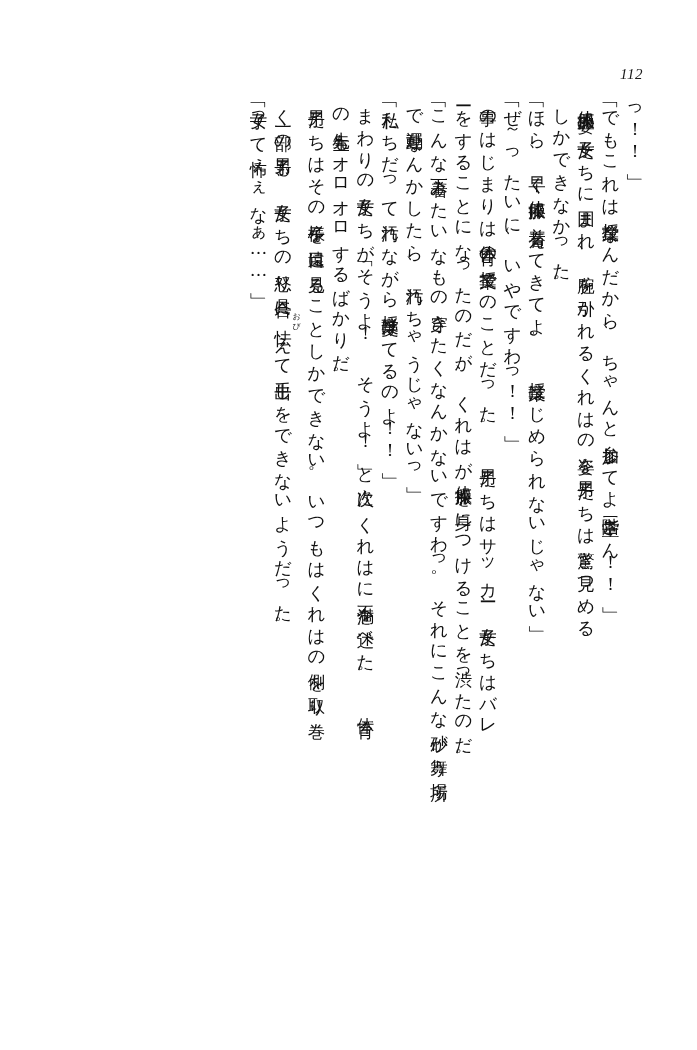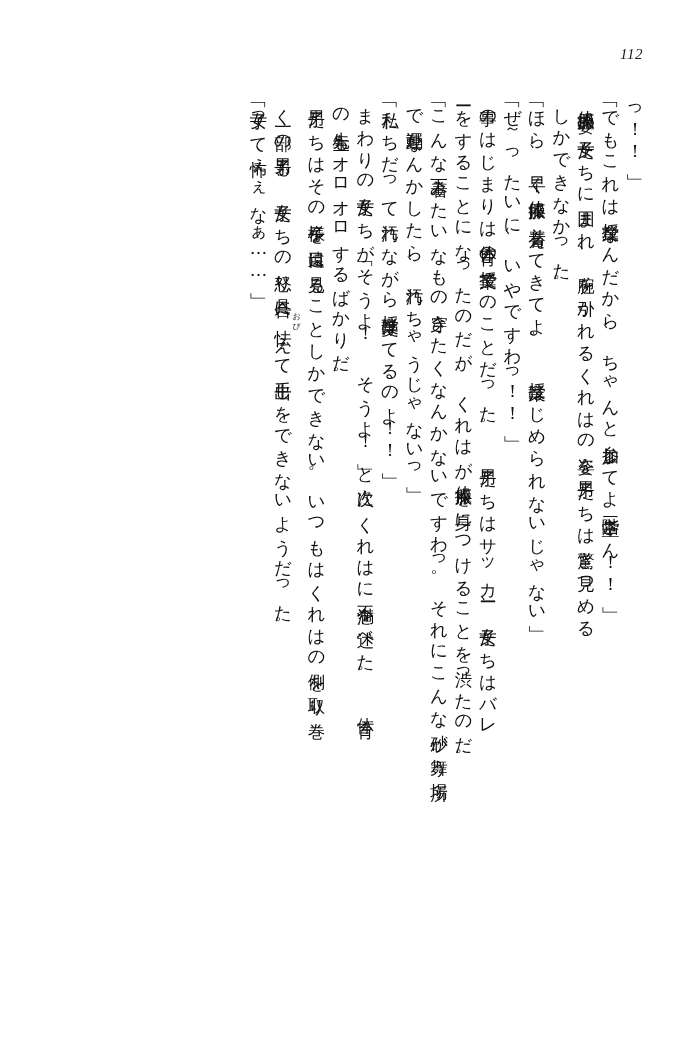--- a/index.html
+++ b/index.html
@@ -17,21 +17,21 @@
 
   .page {
     position: relative;
     width: 697px;
     height: 1050px;
     background: #ffffff;
   }
 
   .page-number {
     position: absolute;
-    top: 46px;
+    top: 66px;
     right: 54px;
     font-size: 15px;
     font-style: italic;
     font-family: "Liberation Serif", "DejaVu Serif", serif;
     color: #1a1a1a;
     letter-spacing: 0.5px;
   }
 
   
   .body-text {

